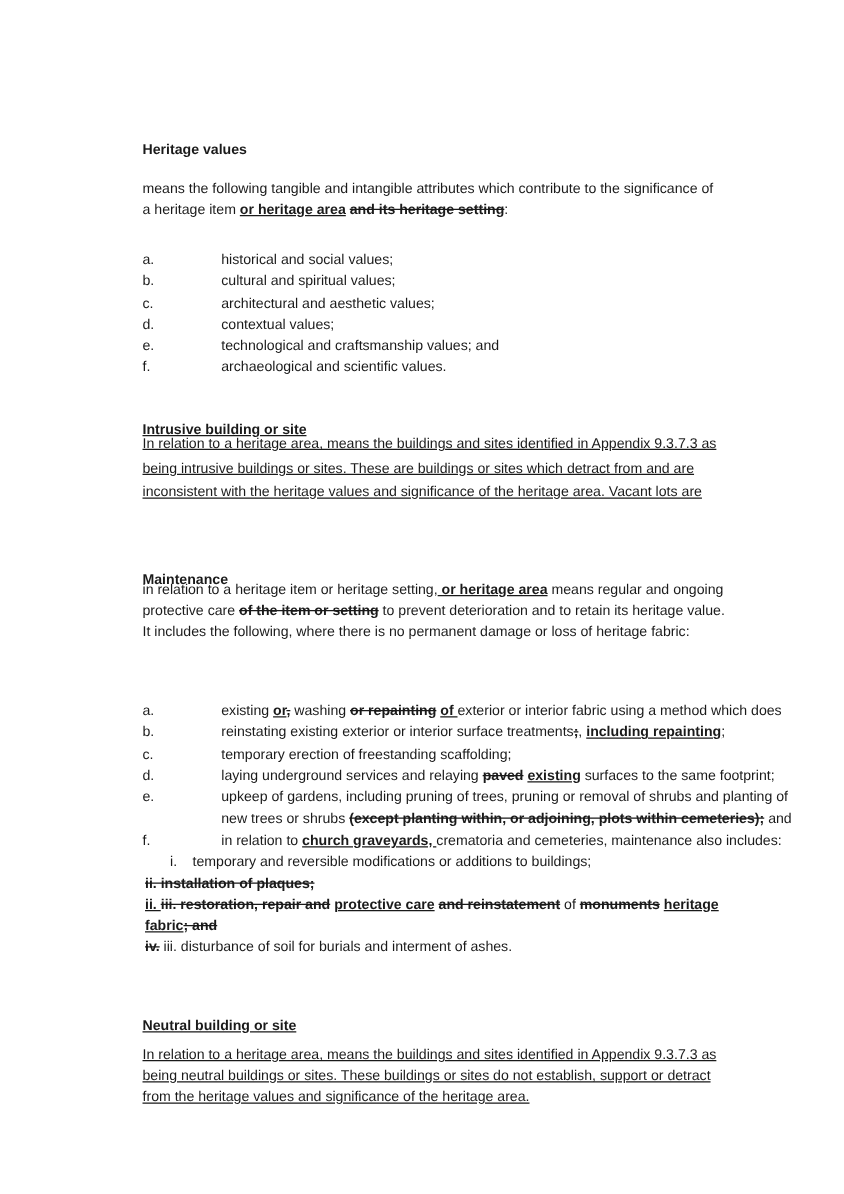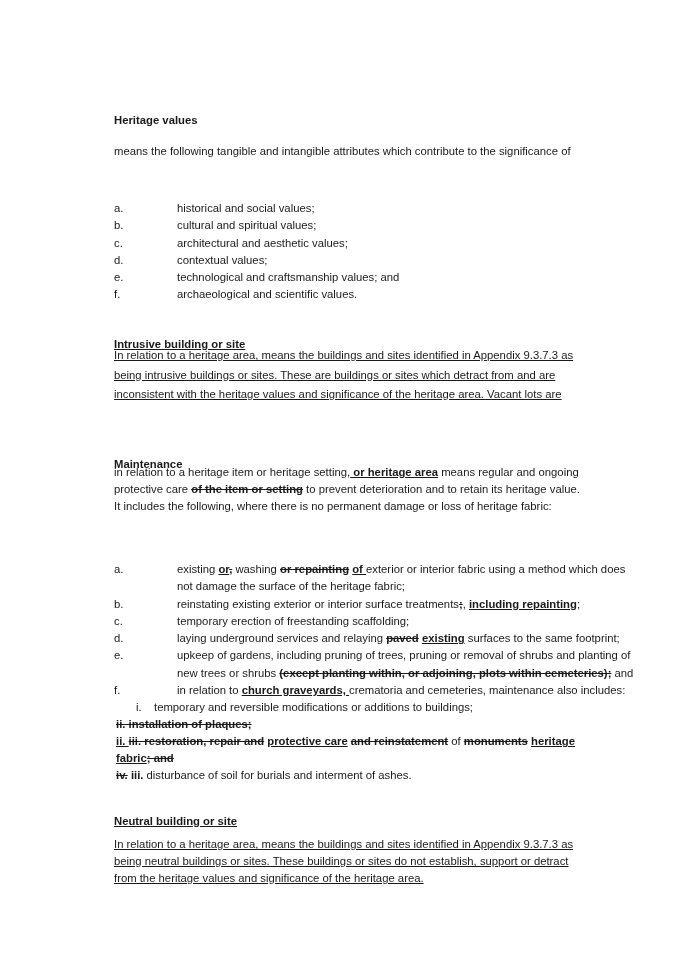--- a/index.html
+++ b/index.html
@@ -4,21 +4,21 @@
 <style>
   html, body { margin: 0; padding: 0; background: #ffffff; }
   body {
     width: 675px; height: 955px; position: relative; overflow: hidden;
     font-family: "Liberation Sans", "DejaVu Sans", sans-serif;
     font-size: 11.3px; color: #1a1a1a;
   }
   .page { position: absolute; left: 0; top: 0; width: 567px; height: 955px; margin-top: 32px; }
   .blk { position: absolute; left: 114px; width: 480px; }
   .line { white-space: nowrap; line-height: 17px; height: 17px; }
-  .b { font-weight: bold; }
+  .b { font-weight: normal; }
   .s { text-decoration: line-through; font-weight: bold; }
   .bu { font-weight: bold; text-decoration: underline; }
   .heading { font-weight: bold; }
   .heading-u { font-weight: bold; text-decoration: underline; }
   .ins-para .line { line-height: 19.5px; height: 19.5px; font-weight: normal; text-decoration: underline; }
   .list { position: absolute; left: 114px; width: 480px; }
   .li { position: relative; padding-left: 16px; line-height: 17.3px; }
   .li .mk { position: absolute; left: 0; top: 0; }
   .li .cont { display: block; white-space: nowrap; padding-left: 47px; }
   .sub { position: relative; padding-left: 40px; line-height: 17px; }
@@ -26,20 +26,21 @@
 </style>
 </head>
 <body>
 
 <div class="page">
 
   <div class="blk line heading" style="top:80px">Heritage values</div>
 
   <div class="blk" style="top:111px">
     <div class="line">means the following tangible and intangible attributes which contribute to the significance of</div>
+    <div class="line"><span>a heritage item </span><span class="bu">or heritage area</span><span> </span><span class="s">and its heritage setting</span><span>:</span></div>
   </div>
 
   <div class="list" style="top:168px">
     <div class="li">
         <span class="mk">a.</span>
         <span class="cont">historical and social values;</span>
       </div>
     <div class="li">
         <span class="mk">b.</span>
         <span class="cont">cultural and spiritual values;</span>
@@ -74,21 +75,20 @@
   <div class="blk" style="top:432px">
     <div class="line"><span>in relation to a heritage item or heritage setting,</span><span class="bu"> or heritage area</span><span> means regular and ongoing</span></div>
     <div class="line"><span>protective care </span><span class="s">of the item or setting</span><span> to prevent deterioration and to retain its heritage value.</span></div>
     <div class="line">It includes the following, where there is no permanent damage or loss of heritage fabric:</div>
   </div>
 
   <div class="list" style="top:529px">
     <div class="li">
       <span class="mk">a.</span>
       <span class="cont"><span>existing </span><span class="bu">or</span><span class="s">,</span><span> washing </span><span class="s">or repainting</span><span> </span><span class="bu">of </span><span>exterior or interior fabric using a method which does</span></span>
-      <span class="cont">not damage the surface of the heritage fabric;</span>
     </div>
     <div class="li">
       <span class="mk">b.</span>
       <span class="cont"><span>reinstating existing exterior or interior surface treatments</span><span class="s">;</span><span>, </span><span class="bu">including repainting</span><span>;</span></span>
     </div>
     <div class="li">
       <span class="mk">c.</span>
       <span class="cont">temporary erection of freestanding scaffolding;</span>
     </div>
     <div class="li">

